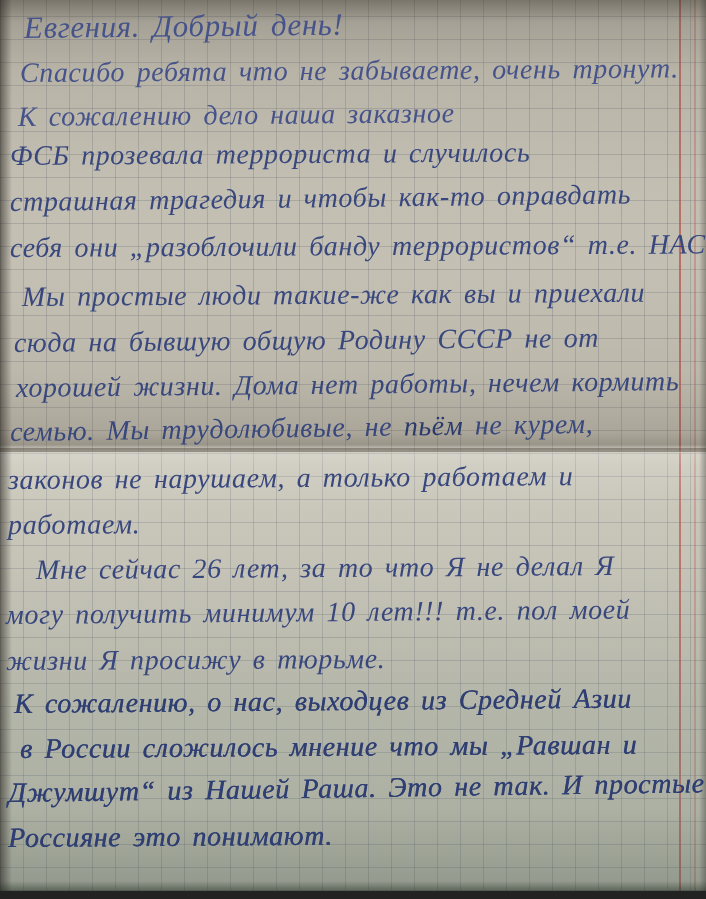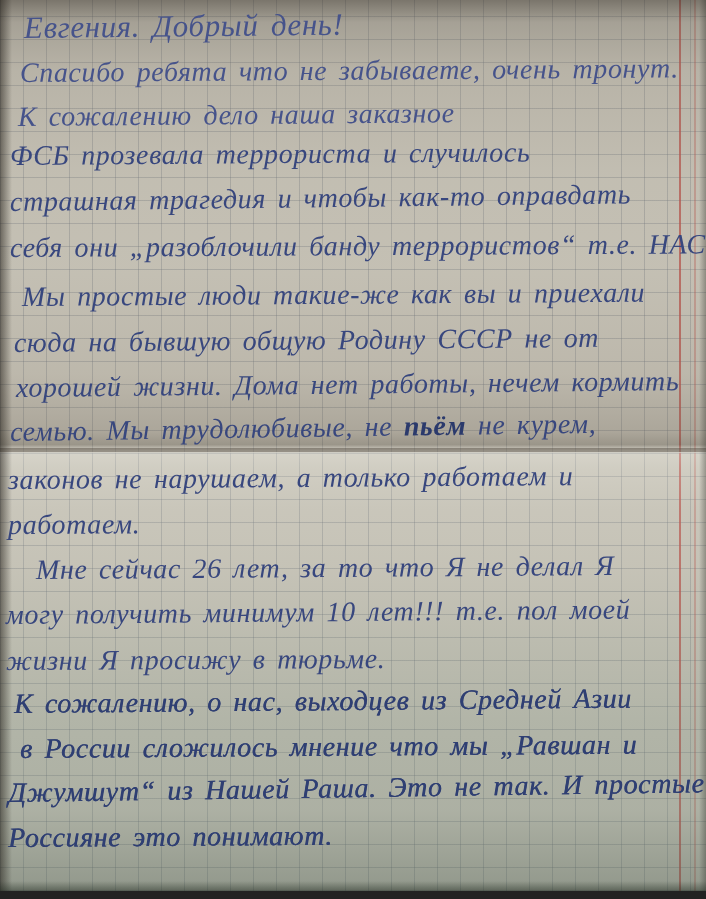--- a/index.html
+++ b/index.html
@@ -58,21 +58,21 @@
     font-style:italic;
     font-size:28px;
     letter-spacing:0.6px;
     word-spacing:4px;
     color:#3c4b83;
     transform-origin:left center;
   }
   .ink-a{color:#46538b;}
   .ink-b{color:#38477e;}
   .ink-c{color:#2f3f73;text-shadow:0.4px 0 0 currentColor;}
-  .ink-bold{font-weight:700;color:#2b3a6c;text-align:center;}
+  .ink-bold{font-weight:400;color:#2b3a6c;text-align:center;}
   .l0{top:10px;left:24px;font-size:31px;transform:rotate(-0.6deg);}
   .l1{top:57px;left:20px;transform:rotate(-0.4deg);}
   .l2{top:101px;left:18px;transform:rotate(-0.5deg);}
   .l3{top:140px;left:10px;transform:rotate(-0.4deg);}
   .l4{top:186px;left:10px;transform:rotate(-0.7deg);}
   .l5{top:232px;left:10px;transform:rotate(-0.3deg);}
   .l6{top:281px;left:22px;transform:rotate(-0.4deg);}
   .l7{top:327px;left:14px;transform:rotate(-0.5deg);}
   .l8{top:372px;left:16px;transform:rotate(-0.6deg);}
   .l9{top:416px;left:10px;transform:rotate(-0.8deg);}

